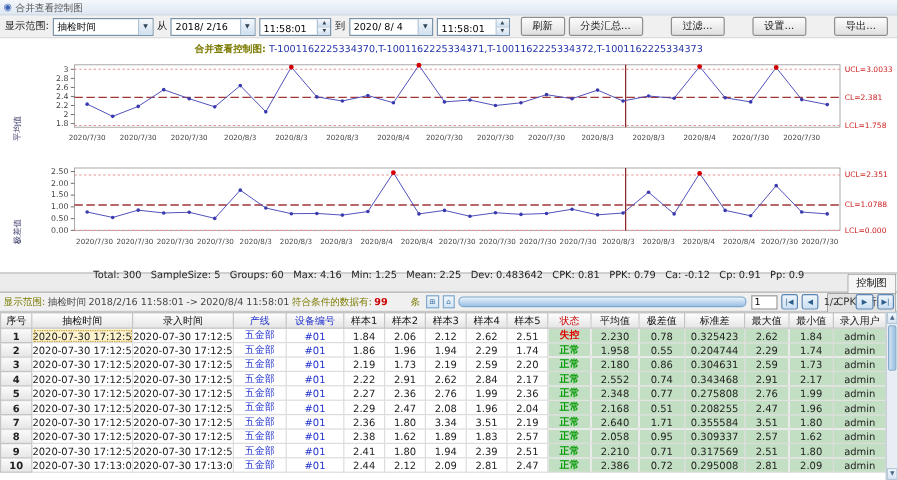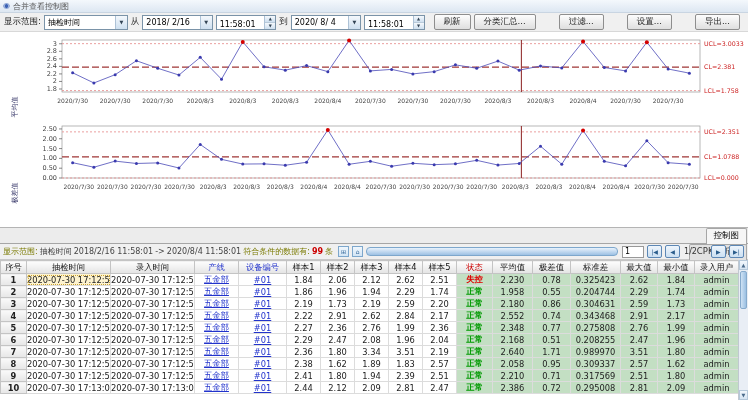--- a/index.html
+++ b/index.html
@@ -36,35 +36,35 @@
 
   
   .tabs { height:16px; display:flex; align-items:flex-end; padding-left:2px; background:#ececec; border-bottom:1px solid #a6a6a6;flex-direction:column; }
   .tab { font-size:8.5px; padding:1px 7px 2px; border:1px solid #a6a6a6; border-bottom:none; background:#e2e2e2; color:#333; margin-right:1px; border-radius:2px 2px 0 0; }
   .tab.active { background:#f6f6f6; color:#000; margin-bottom:-1px; padding-bottom:3px; }
 
   
   .statusrow { height:16px; display:flex; align-items:center; background:#f0f0f0; padding:0 3px; font-size:8px; white-space:nowrap; border-bottom:1px solid #c8c8c8; }
   .sr-label { color:#7a7a00; margin-right:2px; }
   .sr-text { color:#444; margin-right:2px; }
-  .sr-count { color:#cc0000; font-weight:bold; margin-right:2px; }
+  .sr-count { color:#cc0000; font-weight:bold; margin-right:19px; }
   .mini-btn { width:11px; height:11px; border:1px solid #7da7cc; background:linear-gradient(#f0f7fd,#d3e5f5); font-size:6px; color:#35689a; display:inline-flex; align-items:center; justify-content:center; margin-left:3px; }
   .slider { height:9px; width:252px; background:linear-gradient(#e8f2fc,#9dc1e4); border:1px solid #7da7cc; border-radius:4px; margin:0 4px 0 3px; }
   .page-input { width:22px; height:12px; font-size:8px; border:1px solid #999; padding:0 2px; font-family:inherit; }
   .pg-btn { width:15px; height:13px; border:1px solid #5c87b5; background:linear-gradient(#eef5fc,#cce0f2); color:#2b5d8c; font-size:6px; display:inline-flex; align-items:center; justify-content:center; margin-left:3px; border-radius:2px; }
   .page-ind { font-size:8px; color:#333; margin-left:4px; margin-right:11px; }
 
   
   .table-wrap { position:relative; height:140px; overflow:hidden; background:#fff; }
   table { border-collapse:collapse; table-layout:fixed; width:738px; font-size:8.3px; }
   th { background:linear-gradient(#fdfdfd,#e4e4e4); border:1px solid #c4c4c4; font-weight:normal; height:13px; padding:0; color:#111; white-space:nowrap; overflow:hidden; }
   td { border:1px solid #dcdcdc; height:12px; text-align:center; padding:0; white-space:nowrap; overflow:hidden; color:#222; }
   .c-idx { background:linear-gradient(#fafafa,#e6e6e6); font-weight:bold; border-color:#c4c4c4; }
   .c-green { background:#c3dfc3; }
-  .c-blue { color:#2233cc;text-decoration:underline; }
+  .c-blue { color:#2233cc; }
   .c-bad { color:#e00000; font-weight:bold; }
   .c-ok { color:#009900; font-weight:bold; }
   .c-sel { background:#fdf3cf; outline:1px dotted #c8a030; outline-offset:-2px; }
   .hblue { color:#2233cc; } .hred { color:#cc0000; }
 
   
   .vscroll { position:absolute; right:0; top:0; width:10px; height:140px; background:#e9eef5; border-left:1px solid #c0c8d0; }
   .vs-arrow { height:10px; font-size:5px; color:#4a6a8a; display:flex; align-items:center; justify-content:center; background:linear-gradient(#f2f7fc,#d7e5f3); border:1px solid #b5c8da; }
   .vs-arrow.dn { position:absolute; bottom:0; left:0; right:0; }
   .vs-thumb { position:absolute; top:11px; left:1px; right:1px; height:38px; background:linear-gradient(90deg,#cfe2f4,#9cc0e2); border:1px solid #86aacc; border-radius:2px; }
@@ -112,20 +112,24 @@
     <button class="btn" style="margin-left:6px">刷新</button>
     <span class="rgroup">
       <button class="btn">分类汇总...</button>
       <button class="btn">过滤...</button>
       <button class="btn">设置...</button>
       <button class="btn">导出...</button>
     </span>
   </div>
 
   <div class="chart-panel">
+    <div class="chart-title">
+      <span class="t-prefix">合并查看控制图:</span>
+      <span class="t-series">T-1001162225334370,T-1001162225334371,T-1001162225334372,T-1001162225334373</span>
+    </div>
     <div class="ylab ylab1">平均值</div>
     <svg id="chart-mean" width="748" height="84">
         <rect x="62" y="8" width="638" height="52" fill="#ffffff" stroke="#999" stroke-width="0.7"></rect>
         <line x1="59" y1="11.768115942028988" x2="62" y2="11.768115942028988" stroke="#555" stroke-width="0.7"></line>
         <text x="57" y="13.768115942028988" text-anchor="end" font-size="6.5" fill="#444">3</text>
         <line x1="59" y1="19.304347826086968" x2="62" y2="19.304347826086968" stroke="#555" stroke-width="0.7"></line>
         <text x="57" y="21.304347826086968" text-anchor="end" font-size="6.5" fill="#444">2.8</text>
         <line x1="59" y1="26.840579710144926" x2="62" y2="26.840579710144926" stroke="#555" stroke-width="0.7"></line>
         <text x="57" y="28.840579710144926" text-anchor="end" font-size="6.5" fill="#444">2.6</text>
         <line x1="59" y1="34.3768115942029" x2="62" y2="34.3768115942029" stroke="#555" stroke-width="0.7"></line>
@@ -256,20 +260,21 @@
         <text x="414.57894736842104" y="69" text-anchor="middle" font-size="6" fill="#444">2020/7/30</text>
         <text x="448.1578947368421" y="69" text-anchor="middle" font-size="6" fill="#444">2020/7/30</text>
         <text x="481.7368421052632" y="69" text-anchor="middle" font-size="6" fill="#444">2020/7/30</text>
         <text x="515.3157894736842" y="69" text-anchor="middle" font-size="6" fill="#444">2020/8/3</text>
         <text x="548.8947368421052" y="69" text-anchor="middle" font-size="6" fill="#444">2020/8/3</text>
         <text x="582.4736842105264" y="69" text-anchor="middle" font-size="6" fill="#444">2020/8/4</text>
         <text x="616.0526315789474" y="69" text-anchor="middle" font-size="6" fill="#444">2020/8/4</text>
         <text x="649.6315789473684" y="69" text-anchor="middle" font-size="6" fill="#444">2020/7/30</text>
         <text x="683.2105263157895" y="69" text-anchor="middle" font-size="6" fill="#444">2020/7/30</text>
       </svg>
+    <div class="stats">Total: 300   SampleSize: 5   Groups: 60   Max: 4.16   Min: 1.25   Mean: 2.25   Dev: 0.483642   CPK: 0.81   PPK: 0.79   Ca: -0.12   Cp: 0.91   Pp: 0.9</div>
   </div>
 
   <div class="tabs">
       <div class="tab active">控制图</div>
       <div class="tab">CPK分析图</div>
       <div class="tab">样本运行图</div>
       <div class="tab">均值运行图</div>
       <div class="tab">正态检验</div>
       <div class="tab">CPK趋势图</div>
       <div class="tab">合格率趋势图</div>
@@ -452,21 +457,21 @@
             <td class="c-blue">五金部</td>
             <td class="c-blue">#01</td>
             <td>2.36</td>
             <td>1.80</td>
             <td>3.34</td>
             <td>3.51</td>
             <td>2.19</td>
             <td class="c-green c-ok">正常</td>
             <td class="c-green">2.640</td>
             <td class="c-green">1.71</td>
-            <td class="c-green">0.989970</td>
+            <td class="c-green">0.355584</td>
             <td class="c-green">3.51</td>
             <td class="c-green">1.80</td>
             <td class="c-green">admin</td>
           </tr>
           <tr>
             <td class="c-idx">8</td>
             <td>2020-07-30 17:12:59</td>
             <td>2020-07-30 17:12:59</td>
             <td class="c-blue">五金部</td>
             <td class="c-blue">#01</td>

